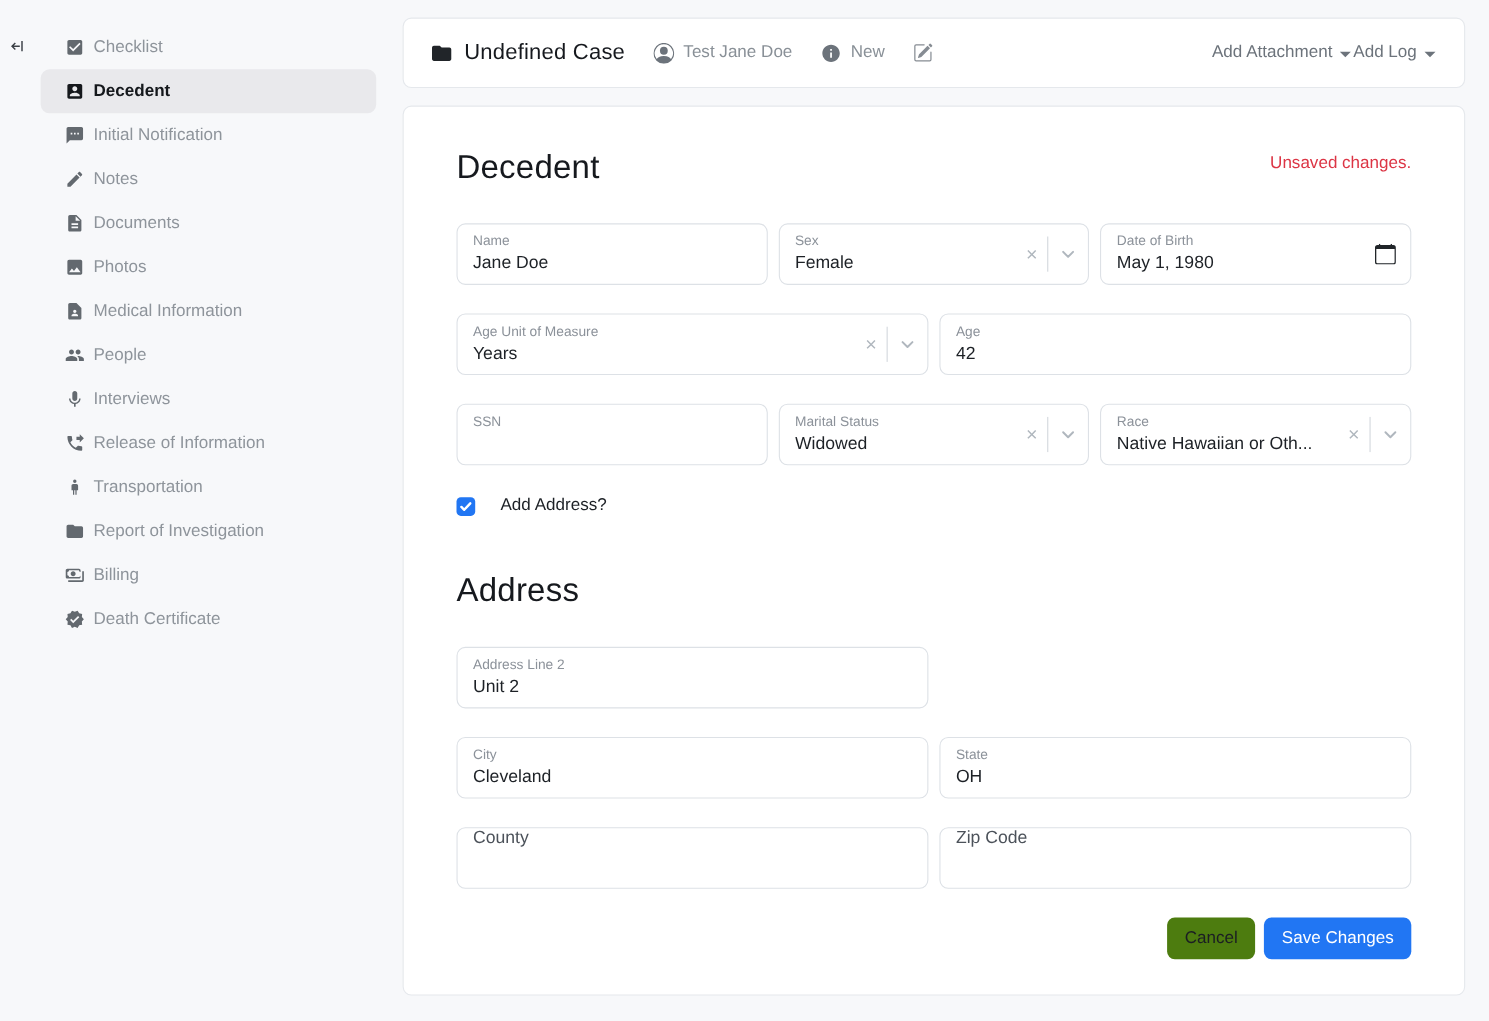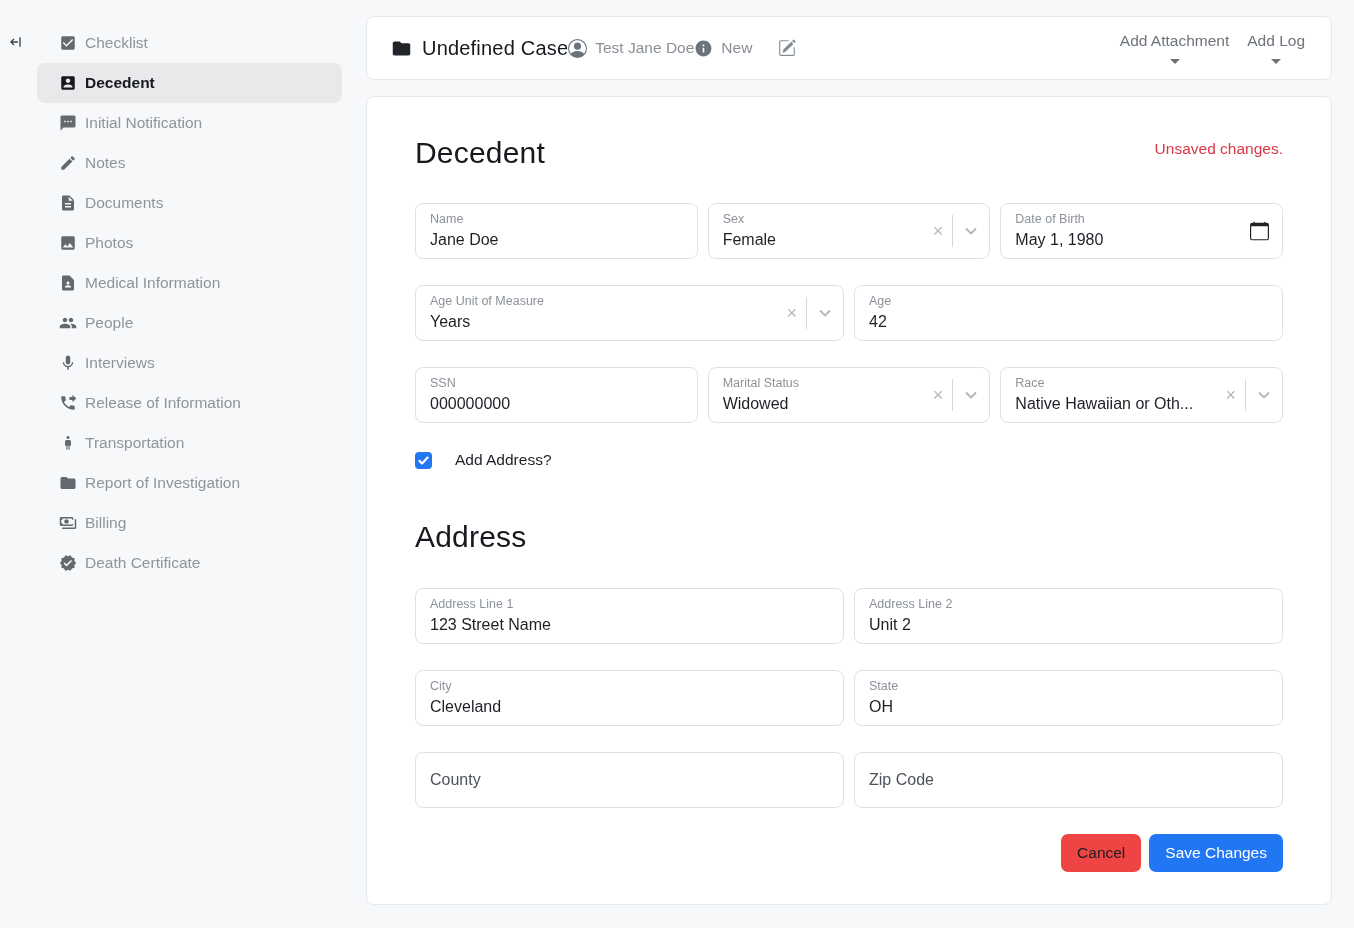--- a/index.html
+++ b/index.html
@@ -44,49 +44,49 @@
   .nav-item.active .nav-icon { color: #15181c; }
   
   .card {
     position: absolute; left: 366px; width: 966px;
     background: var(--card-bg); border: 1px solid var(--card-border); border-radius: 8px;
   }
   .header-card { top: 16px; height: 64px; display: flex; align-items: center; padding: 0 26px 0 24px; }
   .hdr-icon { display: inline-flex; color: #212529; }
   .hdr-icon svg { width: 21px; height: 21px; display: block; }
   .case-title { font-size: 20px; font-weight: 500; color: #16191e; margin-left: 10px; letter-spacing: .2px; }
-  .hdr-group { display: inline-flex; align-items: center; gap: 8px; color: var(--hdr-gray); font-size: 15.5px; }
+  .hdr-group { display: inline-flex; align-items: center; gap: 8px; margin-left: 26px; color: var(--hdr-gray); font-size: 15.5px; }
   .hdr-group svg { width: 19px; height: 19px; display: block; color: #6c737b; }
   .edit-btn { margin-left: 26px; background: none; border: none; color: #868c93; cursor: pointer; padding: 0; display: inline-flex; }
   .edit-btn svg { width: 18px; height: 18px; display: block; }
   .spacer { flex: 1; }
   .hdr-btn {
     background: none; border: none; cursor: pointer;
     color: #6c737b; font-size: 15.5px; font-family: inherit;
-    display: inline-flex; align-items: center; gap: 7px; margin-left: 18px; padding: 4px 0; flex-direction: column;
+    display: inline-flex; align-items: center; gap: 7px; margin-left: 2px; padding: 4px 0;
   }
   .caret { width: 0; height: 0; border-left: 5px solid transparent; border-right: 5px solid transparent; border-top: 5px solid #6c737b; margin-top: 2px; }
   
   .form-card { top: 96px; height: 809px; padding: 0 48px; overflow: hidden; }
   .form-head { display: flex; justify-content: space-between; align-items: flex-start; margin-top: 38px; }
   .section-title { font-size: 30px; font-weight: 500; color: #16191e; letter-spacing: .2px; line-height: 36px; }
   .unsaved { color: var(--danger); font-size: 15.5px; margin-top: 5px; }
   .row { display: grid; gap: 10px; margin-top: 26px; }
   .row.first { margin-top: 32px; }
   .cols-3 { grid-template-columns: repeat(3, 1fr); }
   .cols-2 { grid-template-columns: repeat(2, 1fr); }
   .field {
     position: relative; height: 56px; background: #fff;
     border: 1px solid var(--field-border); border-radius: 8px;
     padding: 8px 14px 0 14px; cursor: text;
   }
   .f-label { font-size: 12.5px; color: var(--label-gray); line-height: 15px; }
   .f-value { font-size: 16px; color: var(--value-dark); line-height: 21px; margin-top: 2px;
              white-space: nowrap; overflow: hidden; }
-  .field.empty { display: flex; align-items: center; padding-top: 0; }
+  .field.empty { display: flex; padding-top: 0; }
   .f-label-resting { font-size: 16px; color: #4c525a; }
   .field.has-select .f-value { max-width: calc(100% - 52px); }
   .clear-x {
     position: absolute; right: 46px; top: 50%; transform: translateY(-50%);
     color: var(--adorn-gray); font-size: 18px; line-height: 18px; cursor: pointer;
   }
   .v-div { position: absolute; right: 36px; top: 11px; bottom: 11px; width: 1px; background: #d3d8dd; }
   .chev { position: absolute; right: 10px; top: 50%; transform: translateY(-50%); color: var(--adorn-gray); cursor: pointer; display: inline-flex; }
   .chev svg { width: 16px; height: 16px; display: block; }
   .cal-btn { position: absolute; right: 13px; top: 50%; transform: translateY(-50%); color: #212529; cursor: pointer; display: inline-flex; background: none; border: none; padding: 0; }
@@ -97,21 +97,21 @@
     width: 17px; height: 17px; border-radius: 4px; background: var(--primary);
     display: inline-flex; align-items: center; justify-content: center; cursor: pointer; flex: 0 0 17px;
   }
   .checkbox svg { width: 11px; height: 11px; display: block; color: #fff; }
   .check-label { font-size: 15.5px; color: #1c2025; }
   .address-title { margin-top: 50px; }
   .addr-first { margin-top: 33px; }
   
   .btn-row { display: flex; justify-content: flex-end; gap: 8px; margin-top: 26px; }
   .btn { font-family: inherit; font-size: 15.5px; border: none; border-radius: 7px; height: 38px; padding: 0 16px; cursor: pointer; }
-  .btn-cancel { background: #ef4444; color: #1b1e23; }
+  .btn-cancel { background: #4d7c0f; color: #1b1e23; }
   .btn-save { background: var(--primary); color: #fff; }
 </style>
 </head>
 <body>
 
 <aside class="sidebar">
   <button class="collapse-btn">
     <svg viewBox="0 0 24 24" fill="currentColor">
       <path d="M17 5h2v14h-2z"></path>
         <path d="M3 12l5.2-5.2 1.4 1.4-2.8 2.8H15v2H6.8l2.8 2.8-1.4 1.4z"></path>
@@ -323,21 +323,20 @@
     </div>
     <div class="field">
       <div class="f-label">Age</div>
       <div class="f-value">42</div>
     </div>
   </div>
 
   <div class="row cols-3">
     <div class="field">
       <div class="f-label">SSN</div>
-      <div class="f-value">000000000</div>
     </div>
     <div class="field has-select">
       <div class="f-label">Marital Status</div>
       <div class="f-value">Widowed</div>
       <span class="clear-x">×</span>
       <span class="v-div"></span>
       <span class="chev">
           <svg viewBox="0 0 16 16" fill="none" stroke="currentColor" stroke-width="1.8" stroke-linecap="round" stroke-linejoin="round">
             <path d="M3.5 6l4.5 4.5L12.5 6"></path>
           </svg>
@@ -362,24 +361,20 @@
           <path d="M1.6 6.4l2.8 2.8 6-6.4"></path>
         </svg>
     </span>
     <span class="check-label">Add Address?</span>
   </div>
 
   <h1 class="section-title address-title">Address</h1>
 
   <div class="row cols-2 addr-first">
     <div class="field">
-      <div class="f-label">Address Line 1</div>
-      <div class="f-value">123 Street Name</div>
-    </div>
-    <div class="field">
       <div class="f-label">Address Line 2</div>
       <div class="f-value">Unit 2</div>
     </div>
   </div>
 
   <div class="row cols-2">
     <div class="field">
       <div class="f-label">City</div>
       <div class="f-value">Cleveland</div>
     </div>

